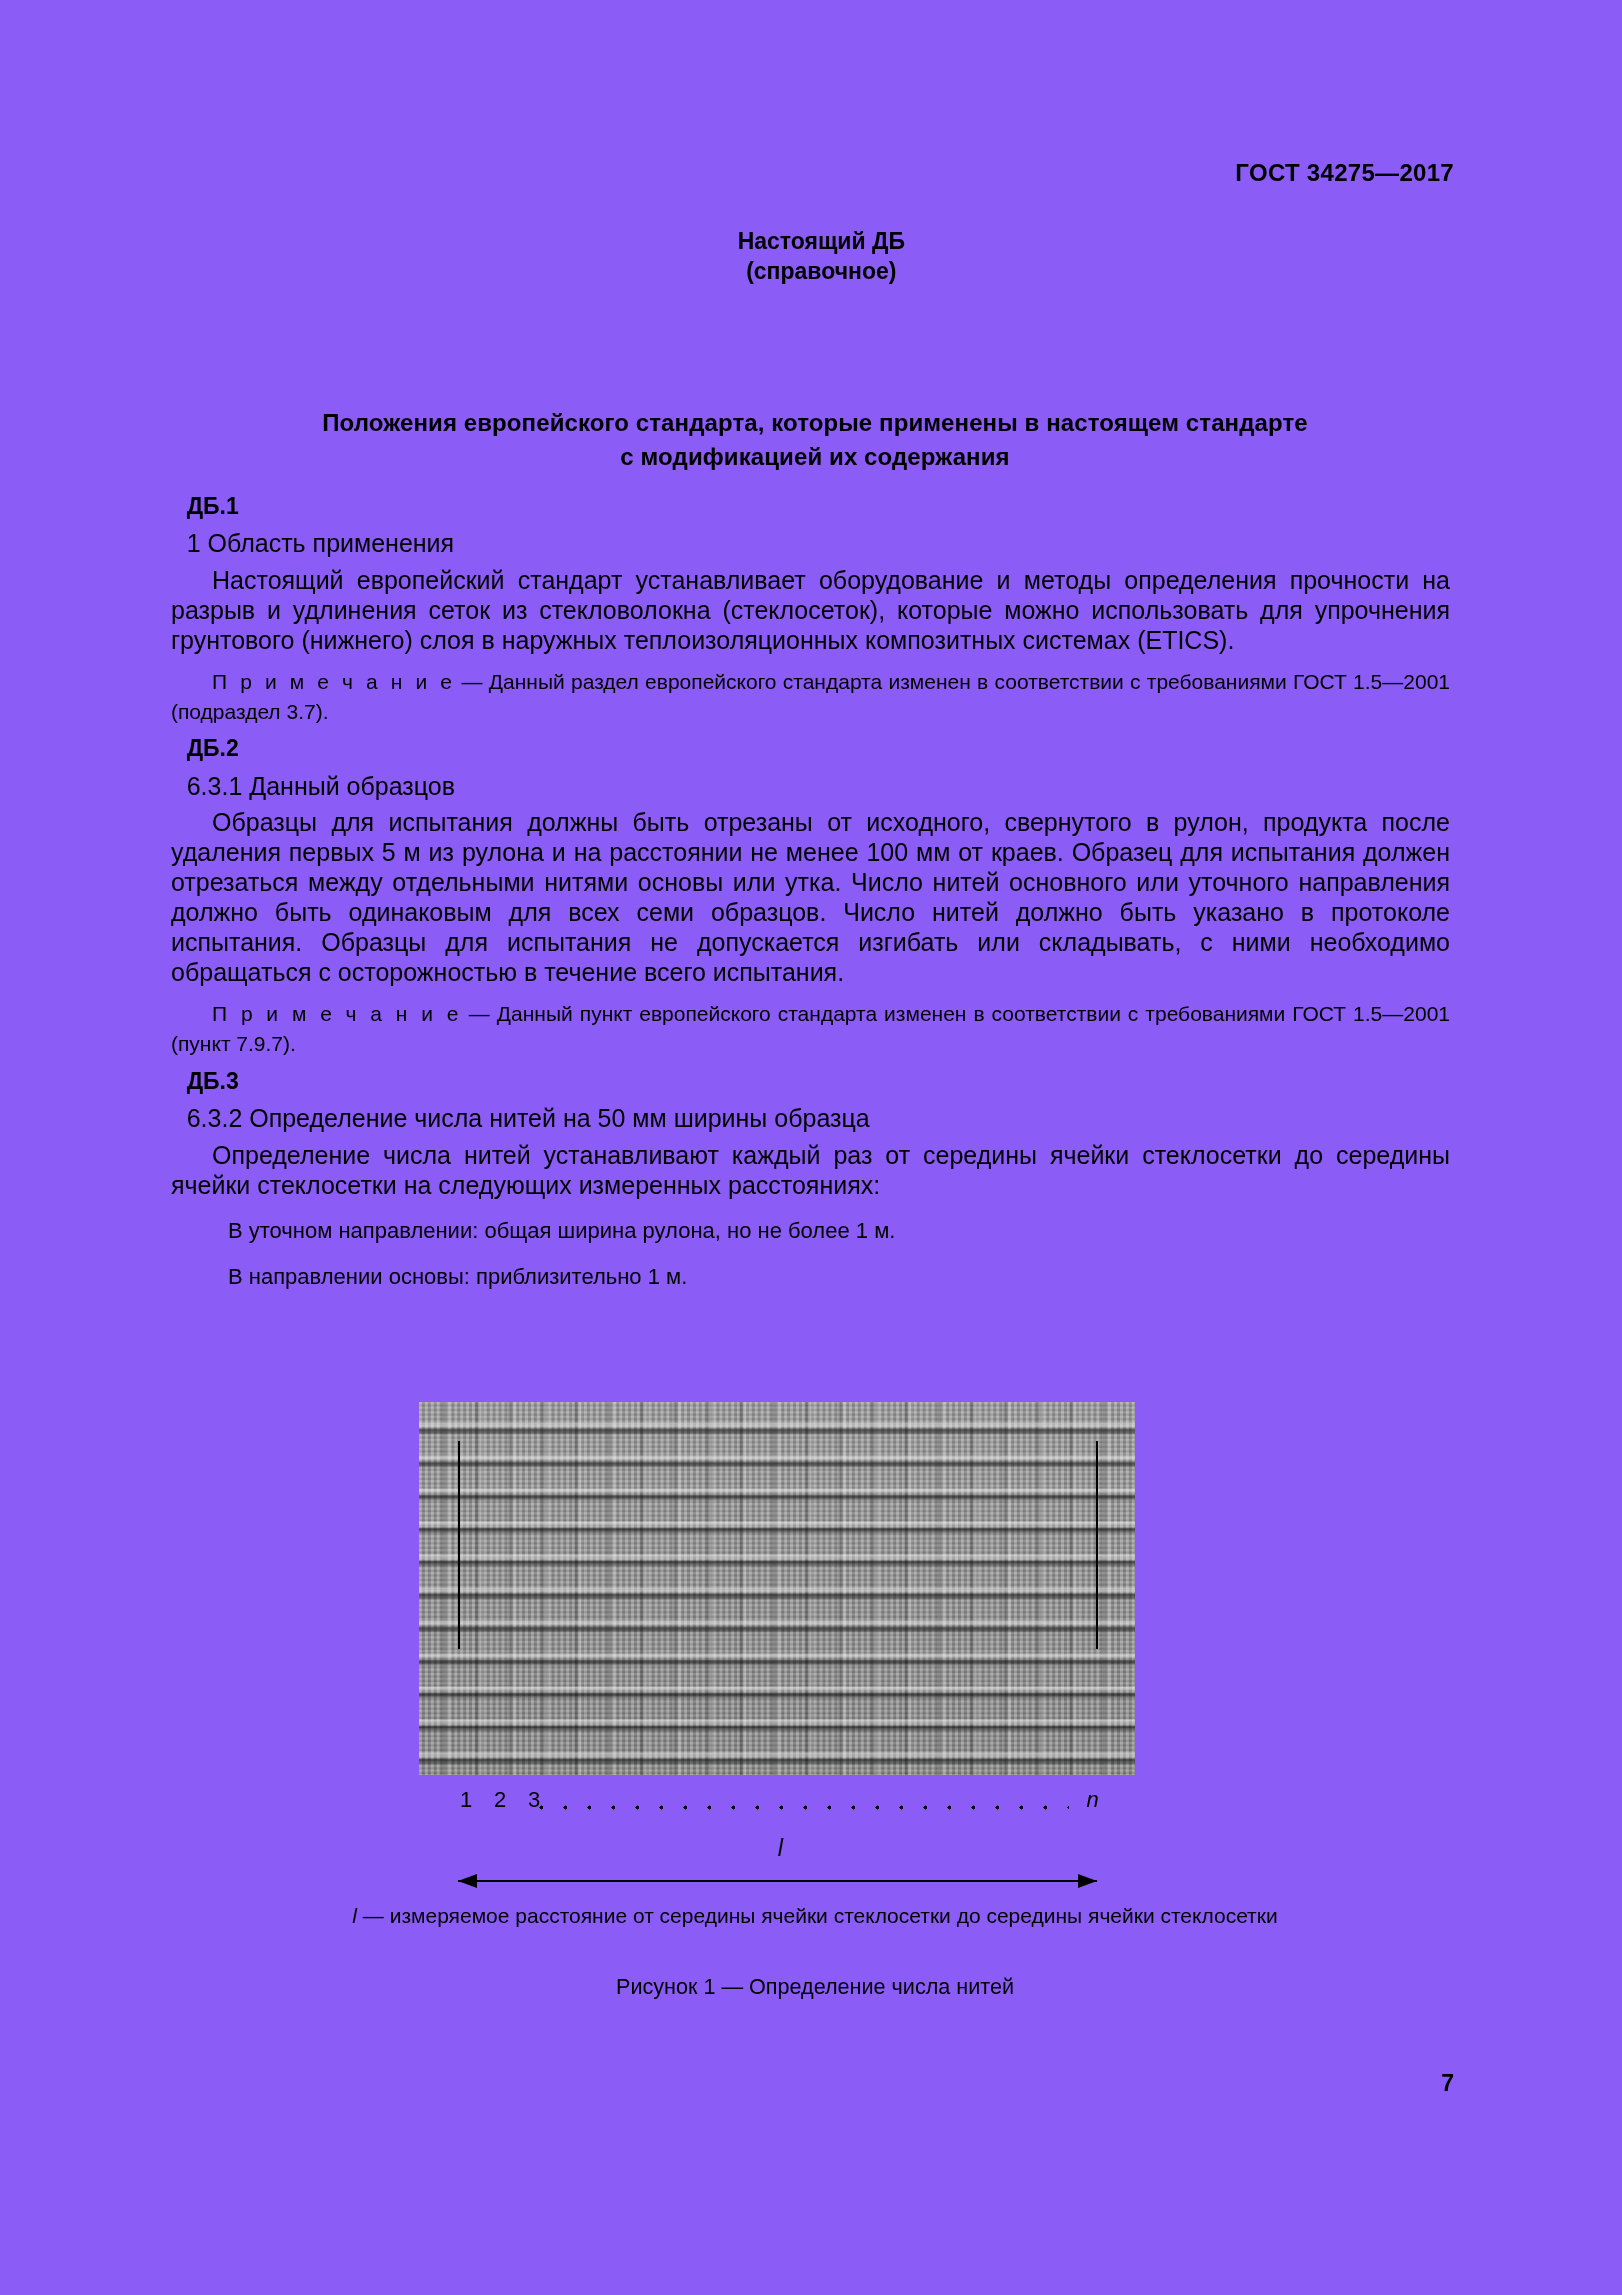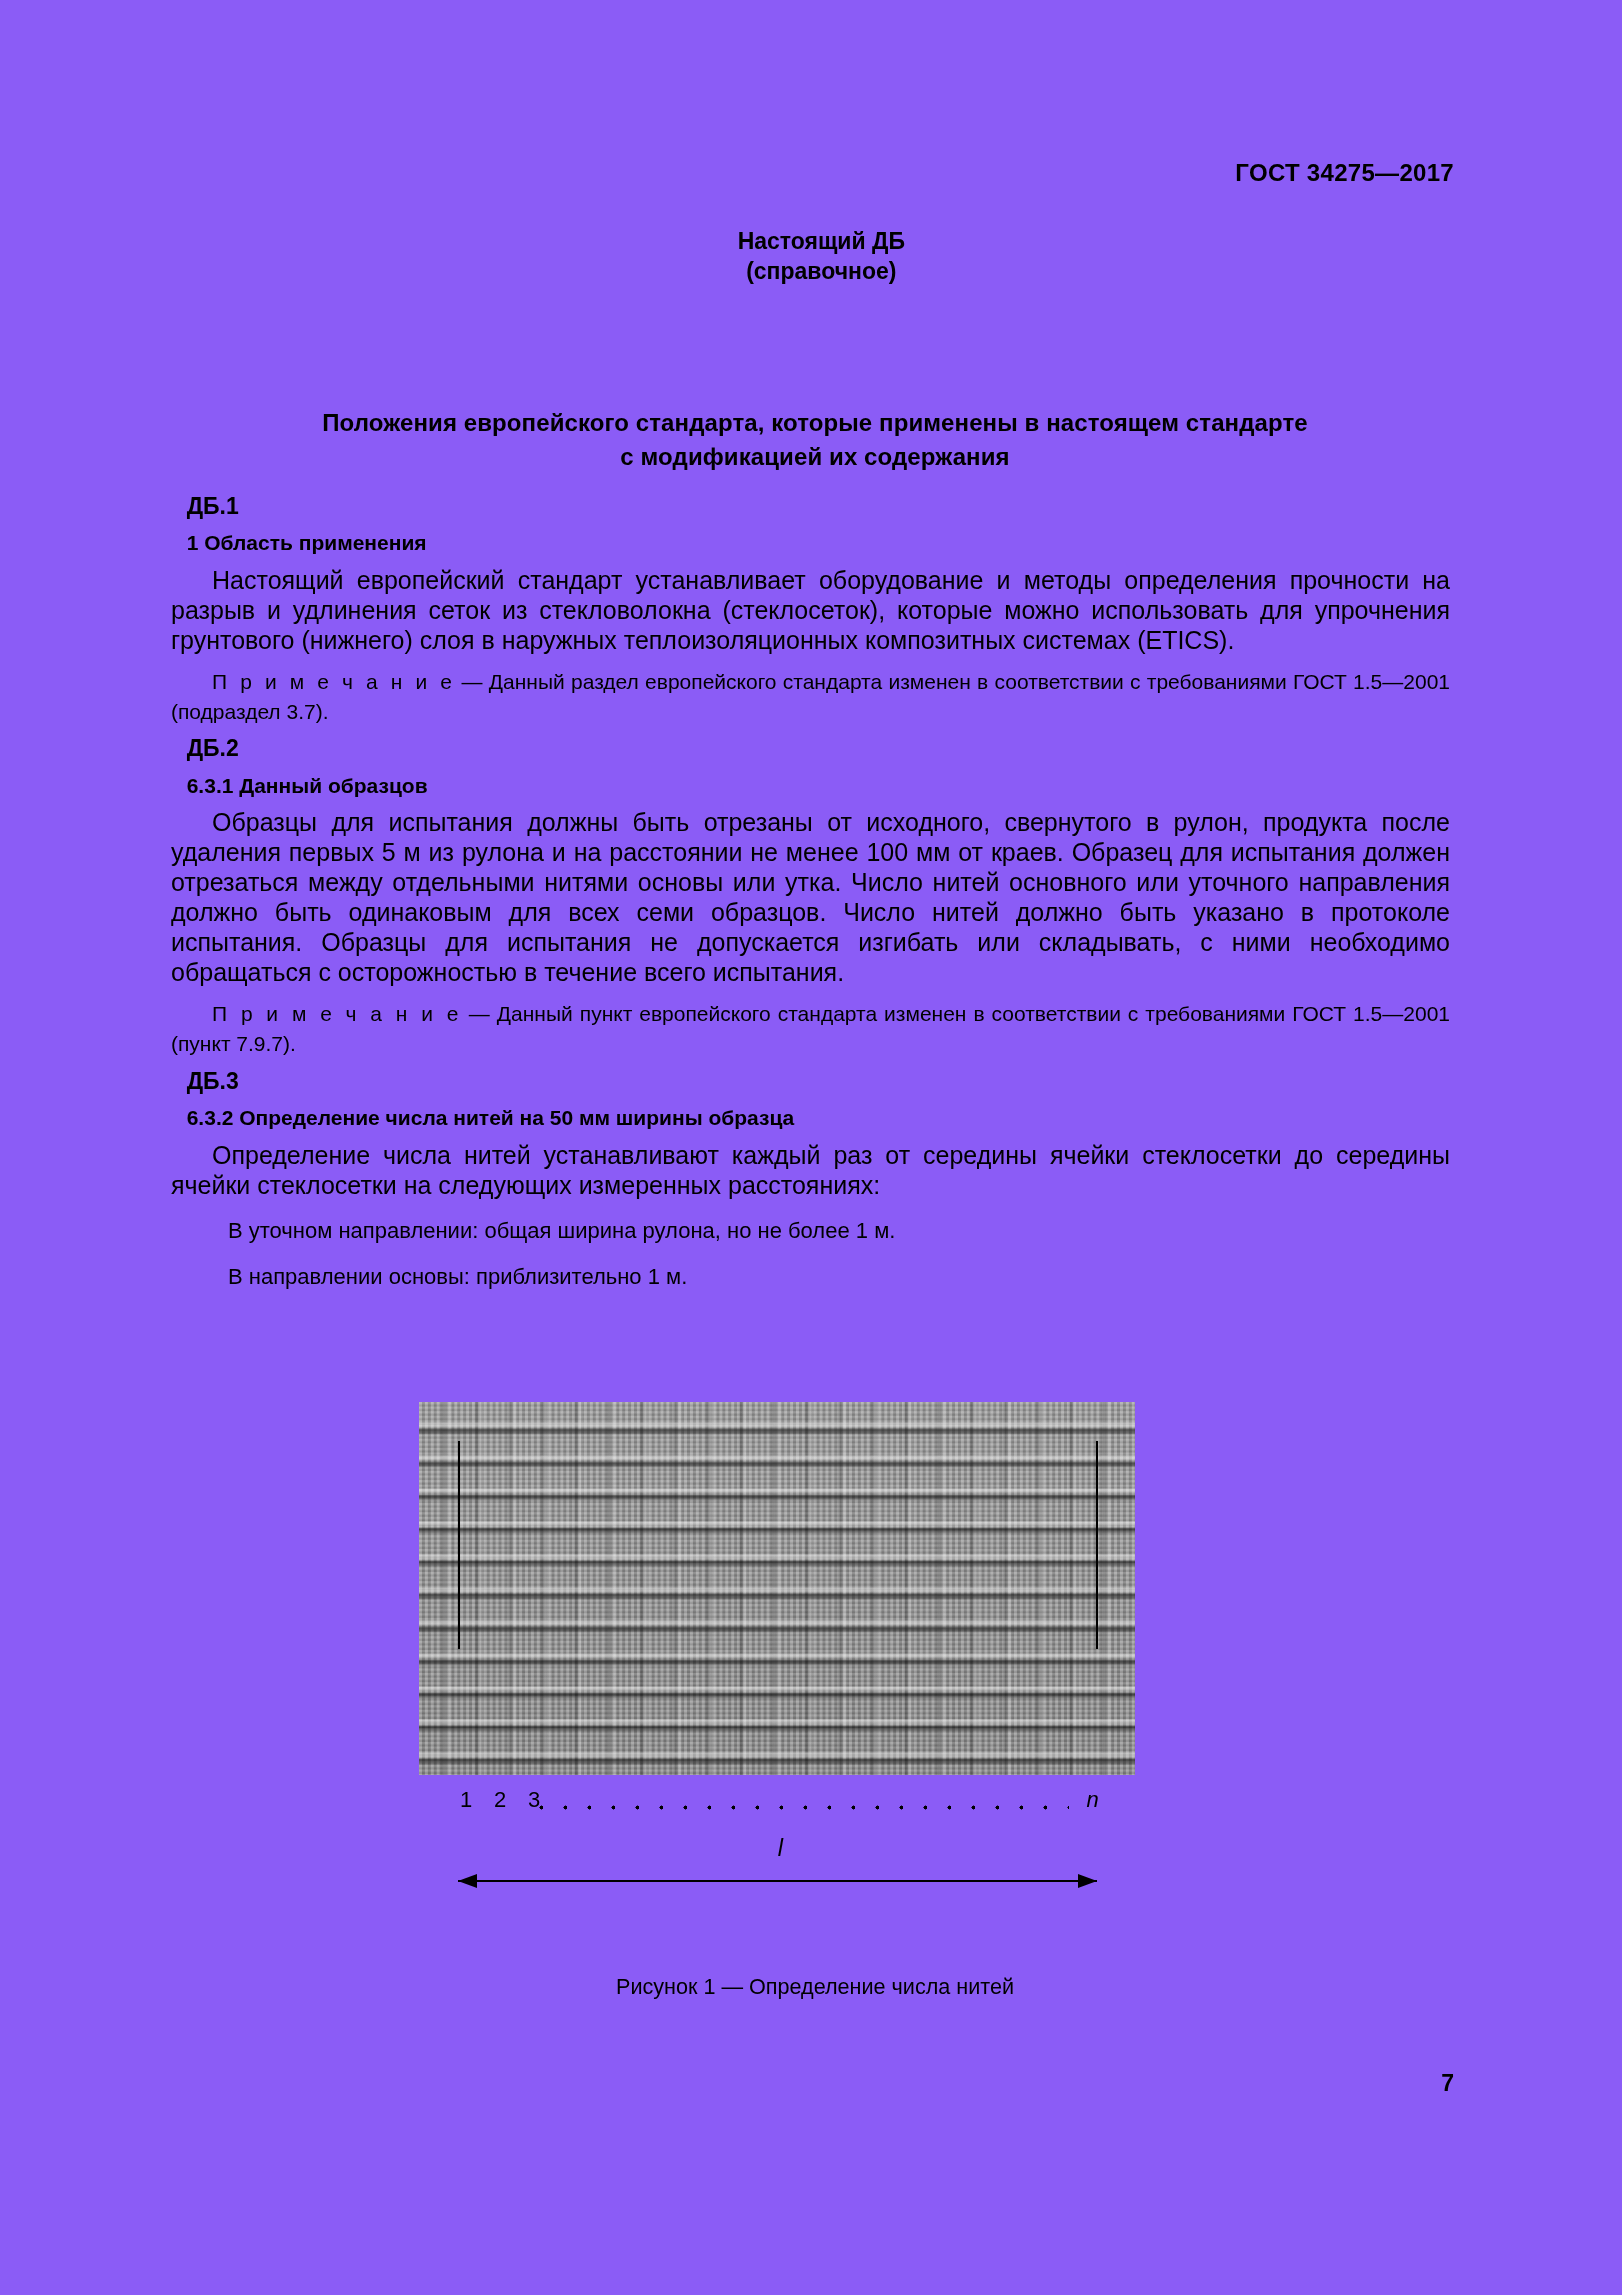--- a/index.html
+++ b/index.html
@@ -68,22 +68,22 @@
   }
 
   .h-db {
     font-size: 23px;
     font-weight: bold;
     margin: 0 0 0 15.7px;
     line-height: 26px;
     padding-top: 8.5px;
   }
   .h-sub {
-    font-size: 21px;
-    font-weight: bold;
+    font-size: 25px;
+    font-weight: normal;
     margin: 0 0 0 15.7px;
     line-height: 26px;
     padding-top: 11.8px;
   }
   p.para {
     font-size: 25px;
     line-height: 30px;
     margin: 0;
     padding-top: 8.5px;
     text-align: justify;
@@ -324,19 +324,22 @@
 
       <div class="dim-label">l</div>
 
       <div class="dim-line">
         <span class="dim-arrow arrow-l"></span>
         <span class="dim-arrow arrow-r"></span>
       </div>
     </div>
   </div>
 
+  <div class="fig-legend">
+    <span class="sym">l</span><span> — измеряемое расстояние от середины ячейки стеклосетки до середины ячейки стеклосетки</span>
+  </div>
 
   <div class="fig-caption">Рисунок 1 — Определение числа нитей</div>
 
   <div class="page-number">7</div>
 
 </div>
 
 
 </body></html>

